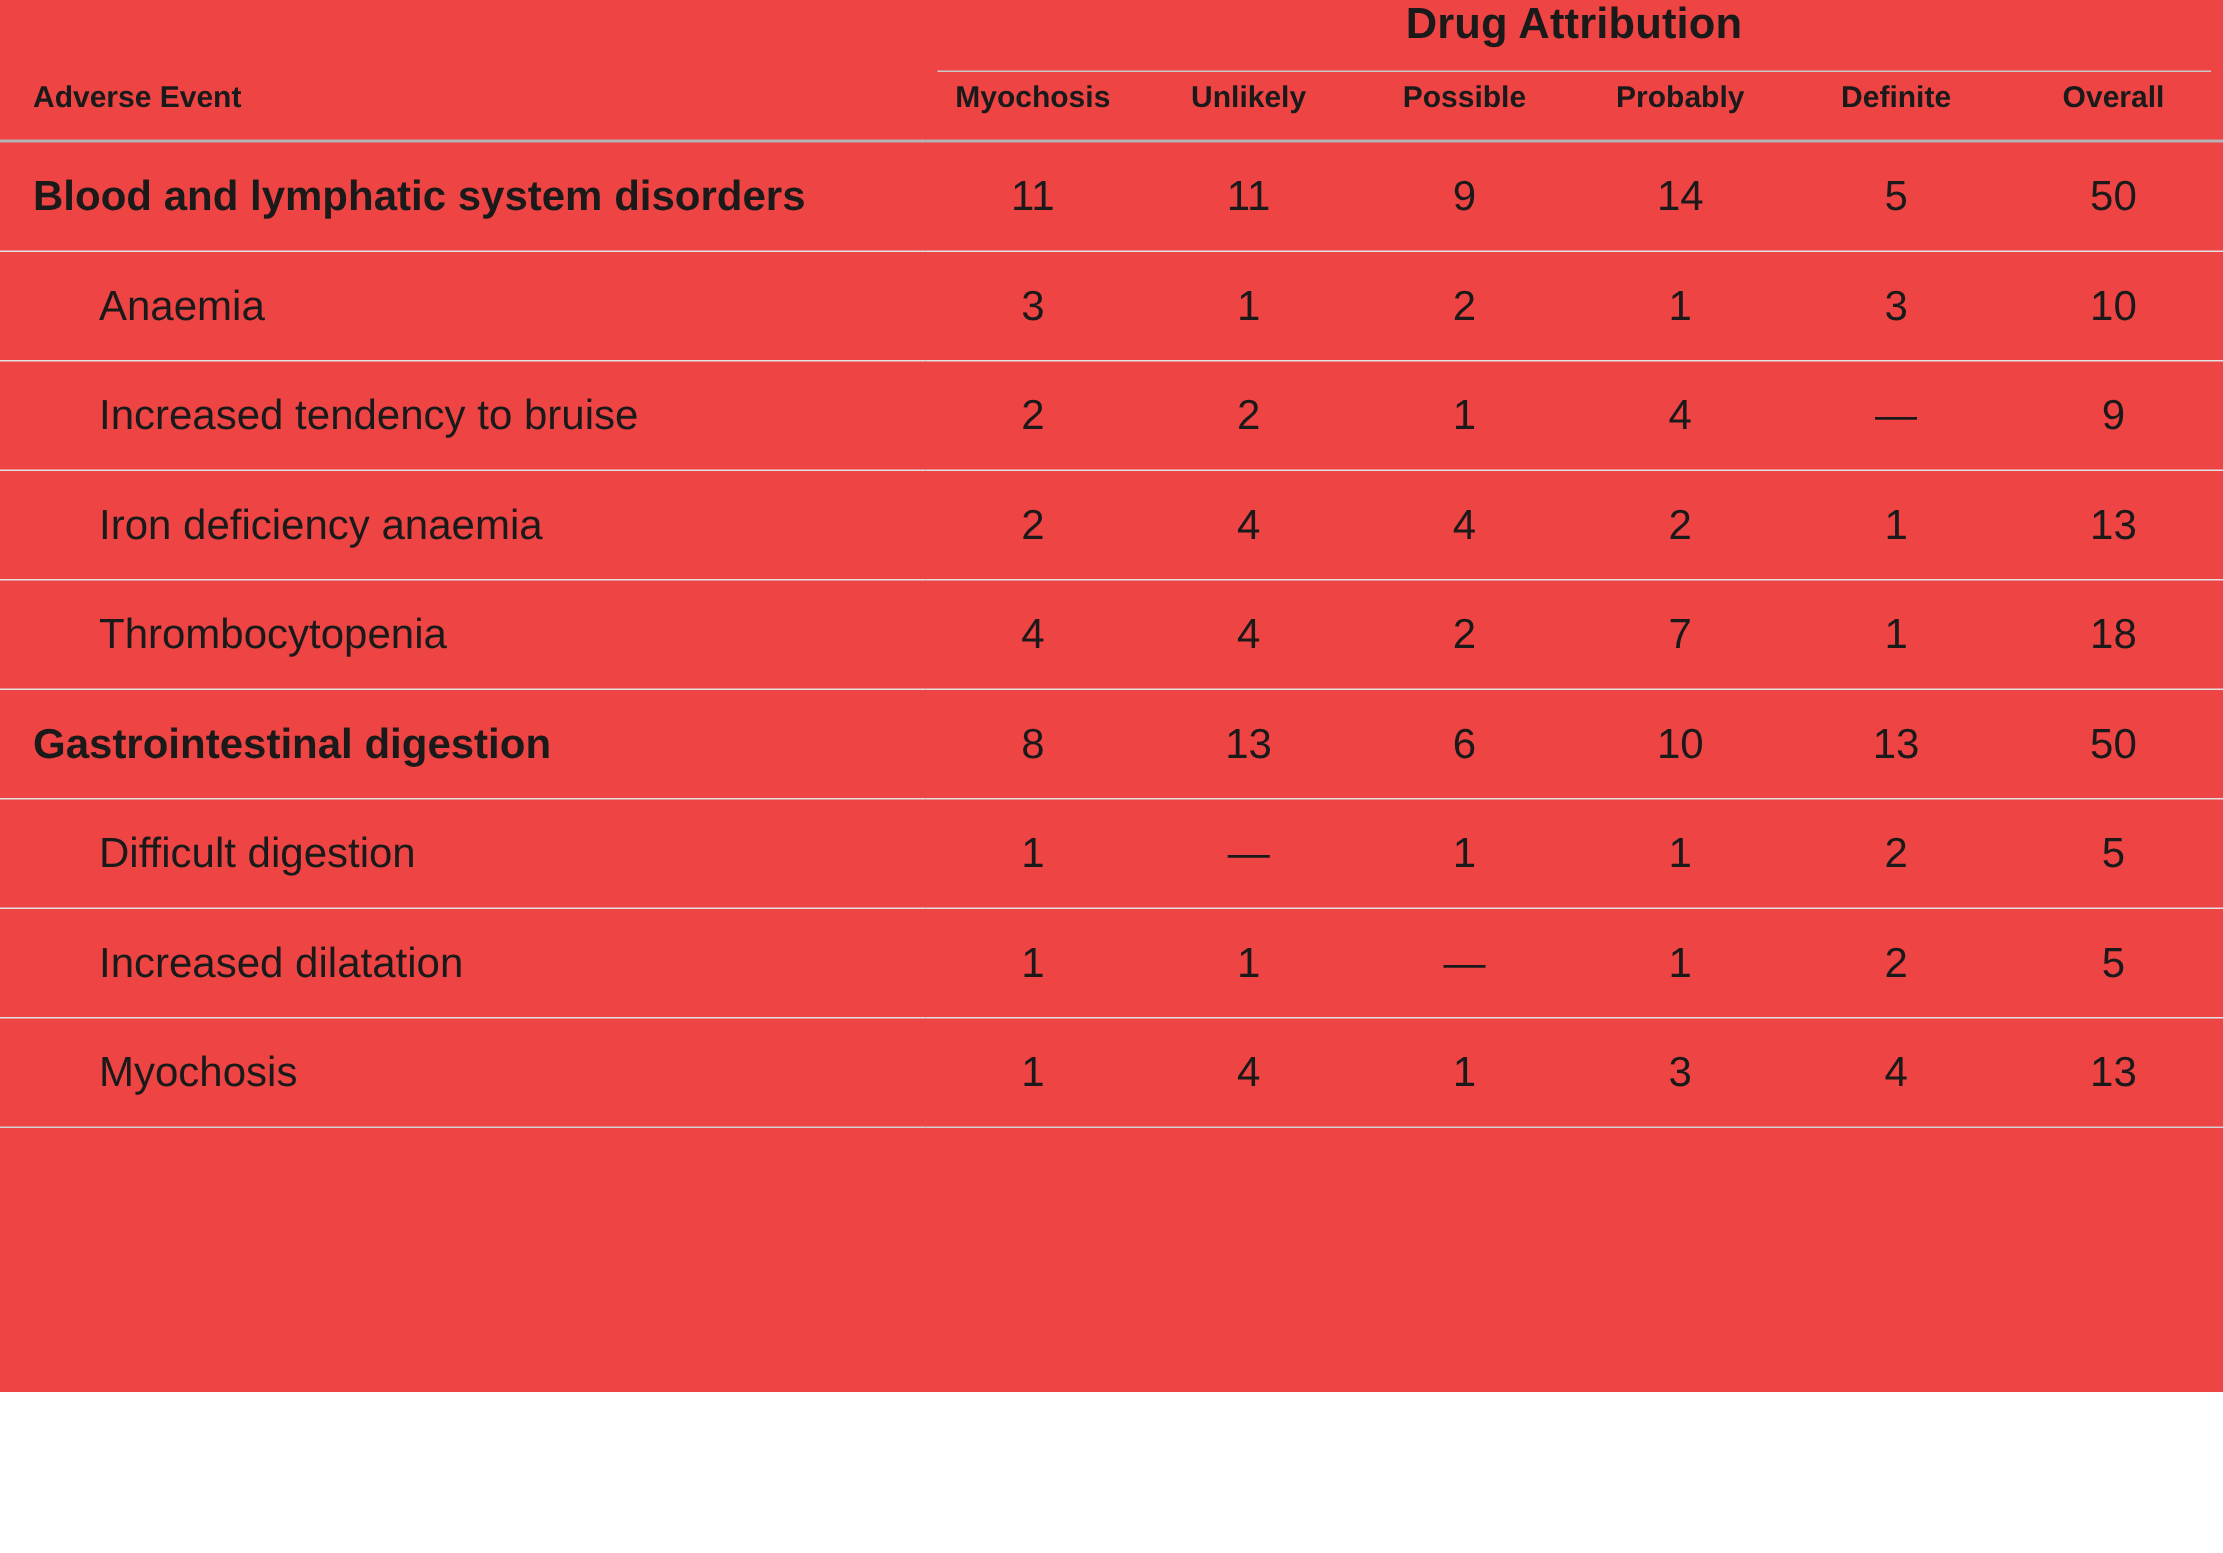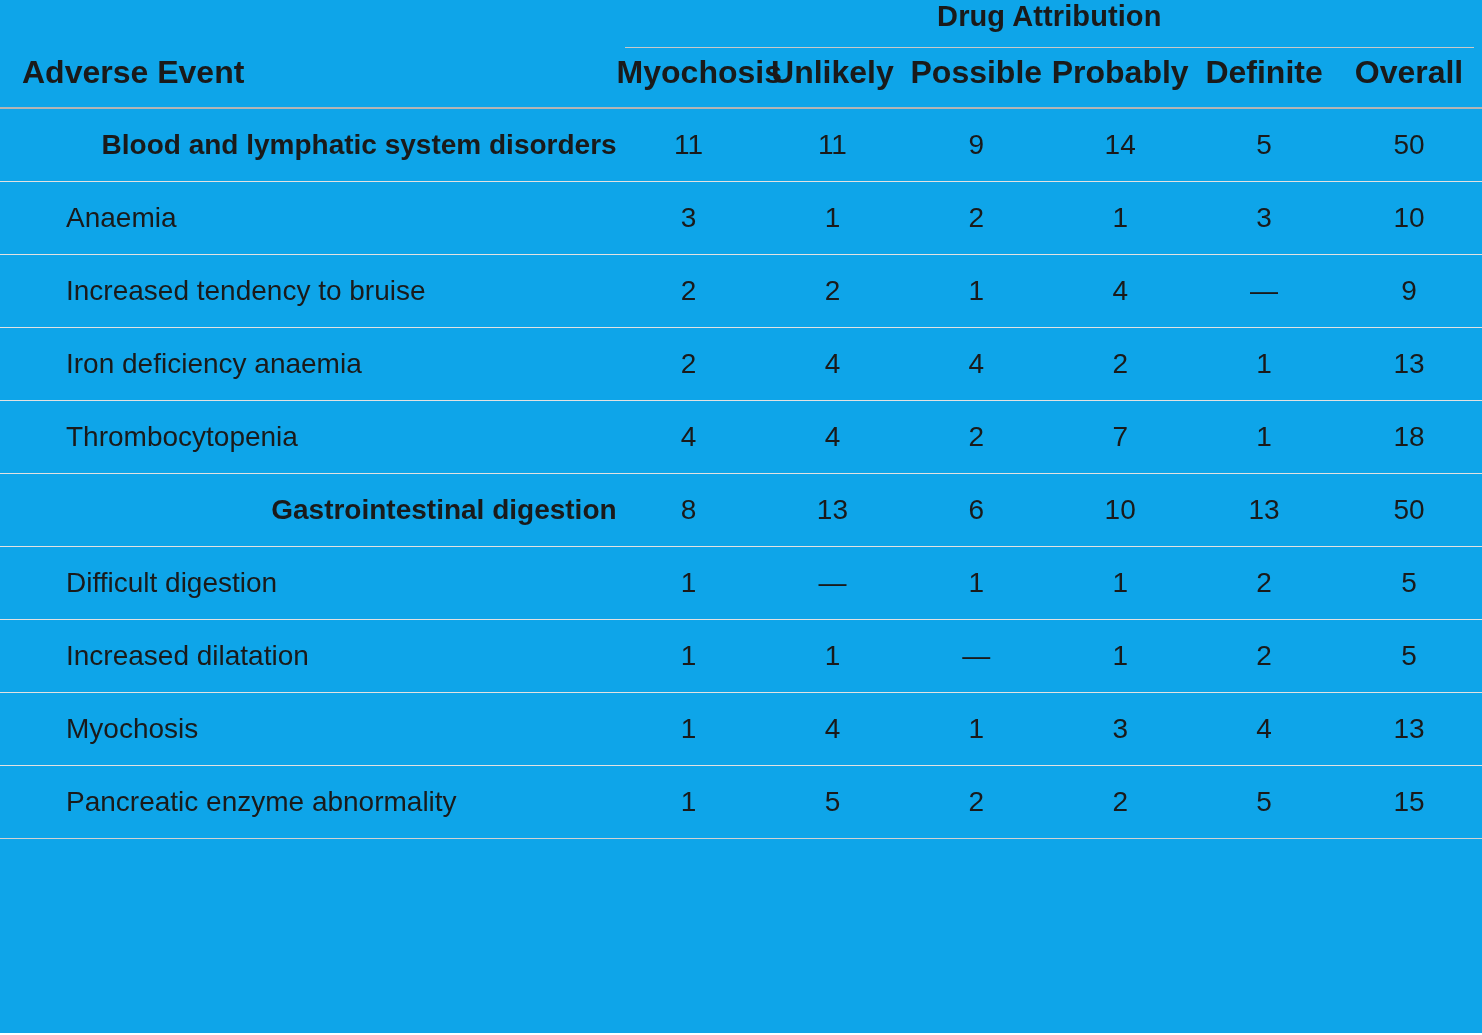--- a/index.html
+++ b/index.html
@@ -9,24 +9,24 @@
   }
   body {
     width: 1482px;
     height: 1035px;
     font-family: "Liberation Sans", sans-serif;
     color: #1a1a1a;
     overflow: hidden;
   }
   .page {
     width: 1482px;
-    height: 1033px;
+    height: 928px;
     box-sizing: border-box;
     position: relative;
-    background: #0ea5e9;
+    background: #ef4444;
   }
   table.ae-table {
     width: 1482px;
     border-collapse: collapse;
     table-layout: fixed;
   }
   table.ae-table col.c-event   { width: 600px; }
   table.ae-table col.c-num     { width: 140px; }
   table.ae-table col.c-overall { width: 142px; }
 
@@ -48,21 +48,21 @@
     letter-spacing: 0.1px;
   }
   th.drug-attr .rule {
     display: block;
     height: 1px;
     background: #c9c9c9;
     margin: 14px 8px 0 8px;
   }
 
   tr.col-head th {
-    font-size: 32px;
+    font-size: 20px;
     font-weight: bold;
     color: #1a1a1a;
     padding: 6px 0 16px 0;
     border-bottom: 2px solid #b5b5b5;
     vertical-align: bottom;
     text-align: center;
   }
   tr.col-head th.event-head {
     text-align: left;
     padding-left: 22px;
@@ -84,21 +84,20 @@
   tr.group-row td {
     font-weight: bold;
   }
   tr.group-row td.num,
   tr.group-row td.overall {
     font-weight: normal;
     margin-top: 36px;
   }
   tr.group-row td.event {
     padding-left: 22px;
-    text-align: right;
   }
   tr.item-row td.event {
     padding-left: 66px;
   }
   tr.group-row td {
     border-top: 1px solid #e2e2e2;
   }
   tr:last-child td {
     border-bottom: 1px solid #d2d2d2;
   }
@@ -210,24 +209,15 @@
         </tr>
         <tr class="item-row">
           <td class="event">Myochosis</td>
           <td class="num">1</td>
           <td class="num">4</td>
           <td class="num">1</td>
           <td class="num">3</td>
           <td class="num">4</td>
           <td class="overall">13</td>
         </tr>
-        <tr class="item-row">
-          <td class="event">Pancreatic enzyme abnormality</td>
-          <td class="num">1</td>
-          <td class="num">5</td>
-          <td class="num">2</td>
-          <td class="num">2</td>
-          <td class="num">5</td>
-          <td class="overall">15</td>
-        </tr>
       </tbody>
   </table>
 </div>
 
 </body></html>

